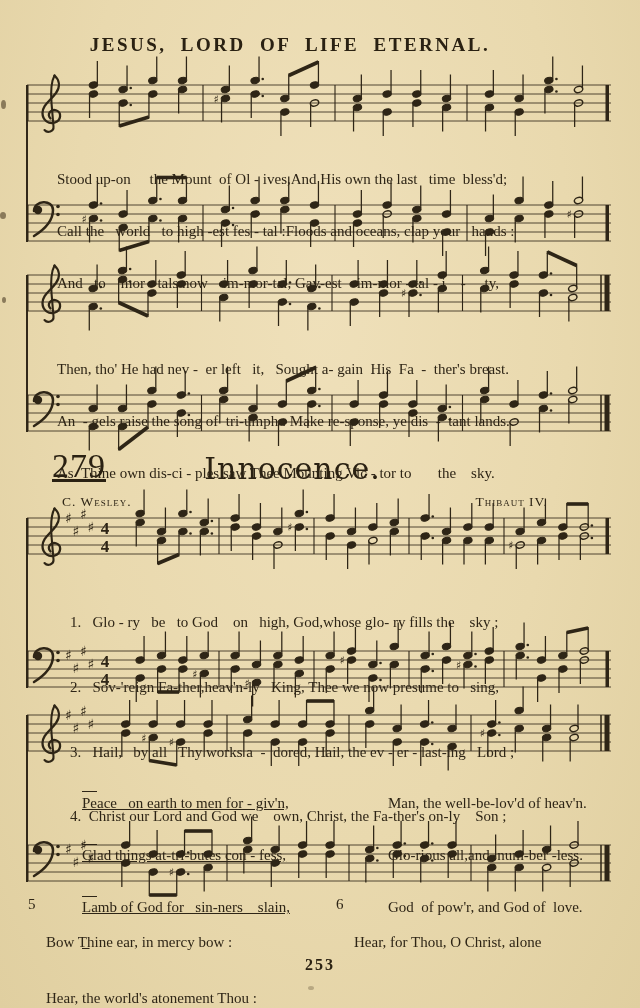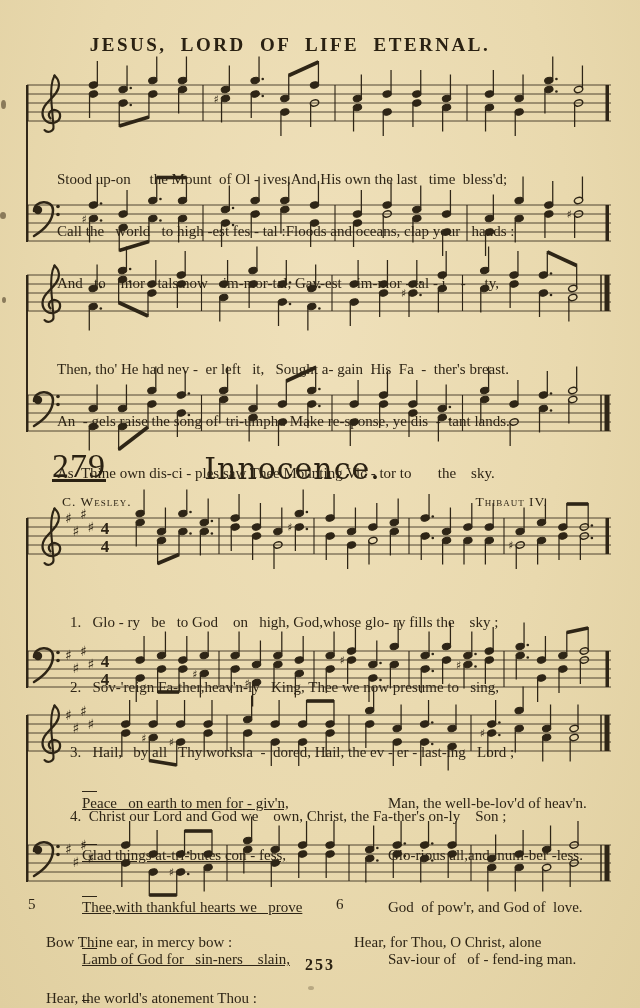--- a/index.html
+++ b/index.html
@@ -750,28 +750,26 @@
       <ellipse cx="548.09" cy="28.5" rx="4.3" ry="3.05" transform="rotate(-18 548.09 28.5)" fill="none" stroke="#2e2516" stroke-width="1.5"></ellipse>
       <ellipse cx="548.09" cy="37.5" rx="4.3" ry="3.05" transform="rotate(-18 548.09 37.5)" fill="none" stroke="#2e2516" stroke-width="1.5"></ellipse>
       <line x1="551.99" y1="27" x2="551.99" y2="4.5" stroke="#2e2516" stroke-width="1.25"></line>
       <line x1="544.19" y1="39" x2="544.19" y2="61.5" stroke="#2e2516" stroke-width="1.25"></line>
       <line x1="123.28999999999999" y1="60.5" x2="150.73999999999998" y2="65" stroke="#2e2516" stroke-width="3.6"></line>
       <line x1="280.53999999999996" y1="1" x2="307.99" y2="1" stroke="#2e2516" stroke-width="3.6"></line>
     </svg>
   <div class="abs lyrics" style="top:760px;left:82px;text-decoration:underline;">
     <div>Peace   on earth to men for - giv'n,</div>
     <div>Glad things at-tri-butes con - fess,</div>
-    <div>Thee,with thankful hearts we   prove</div>
     <div>Lamb of God for   sin-ners    slain,</div>
   </div>
   <div class="abs lyrics" style="top:760px;left:344px;margin-left:44px;">
     <div>Man, the well-be-lov'd of heav'n.</div>
     <div>Glo-rious all,and  num-ber -less.</div>
     <div>God  of pow'r, and God of  love.</div>
-    <div>Sav-iour of   of - fend-ing man.</div>
   </div>
   <svg class="staff" style="top:830px;" viewBox="0 0 590 66">
       <line x1="1" y1="15" x2="585" y2="15" stroke="#2e2516" stroke-width="1" opacity="0.82"></line>
       <line x1="1" y1="24" x2="585" y2="24" stroke="#2e2516" stroke-width="1" opacity="0.82"></line>
       <line x1="1" y1="33" x2="585" y2="33" stroke="#2e2516" stroke-width="1" opacity="0.82"></line>
       <line x1="1" y1="42" x2="585" y2="42" stroke="#2e2516" stroke-width="1" opacity="0.82"></line>
       <line x1="1" y1="51" x2="585" y2="51" stroke="#2e2516" stroke-width="1" opacity="0.82"></line>
       <line x1="1.6" y1="15" x2="1.6" y2="51" stroke="#2e2516" stroke-width="1.8"></line>
       <circle cx="12" cy="20" r="4.2" fill="#2e2516"></circle>
       <path d="M8 21 C8 10 27 9 27 20 C27 32 16 41 8 46" fill="none" stroke="#2e2516" stroke-width="2.5" stroke-linecap="round"></path>

